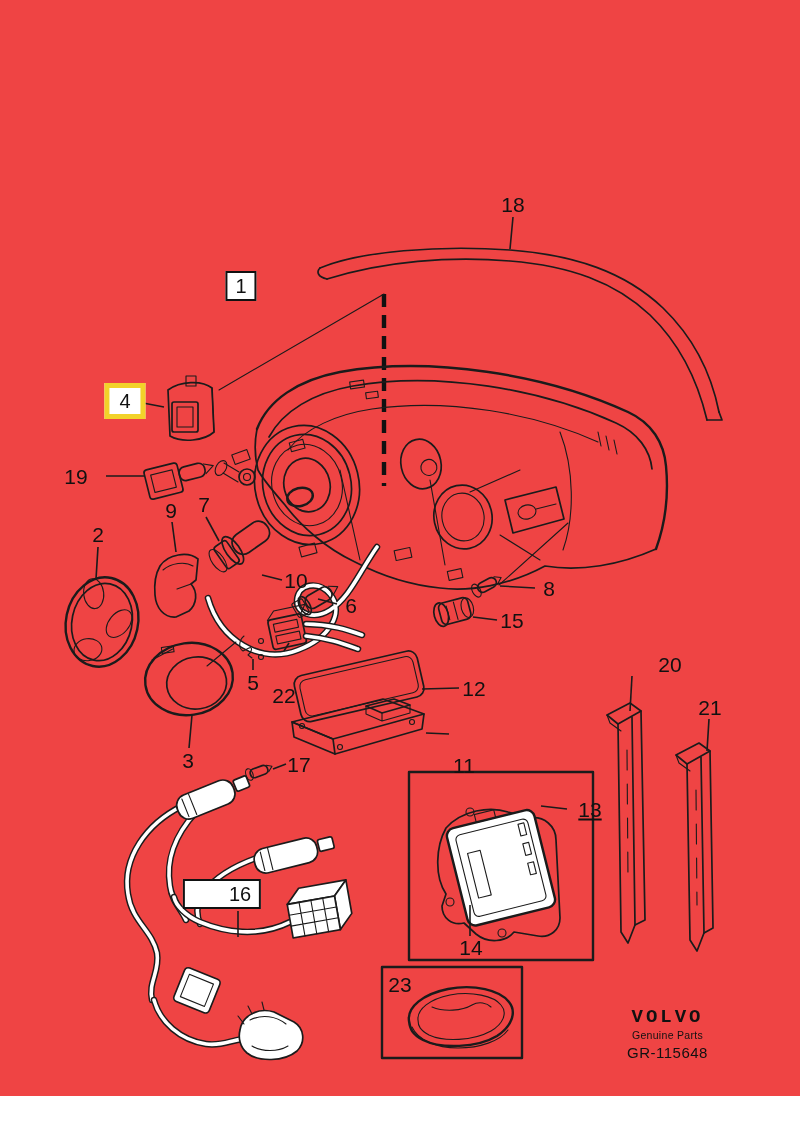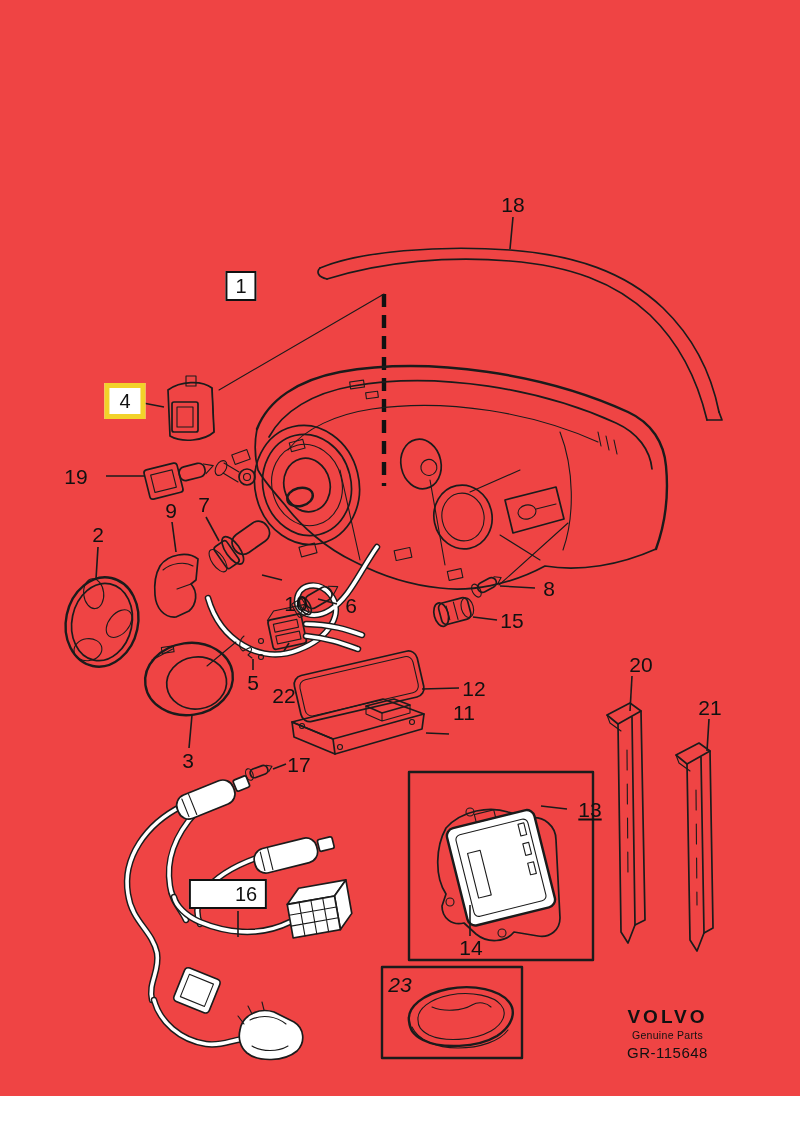--- a/index.html
+++ b/index.html
@@ -25,21 +25,21 @@
   }
   .part-label.boxed{
     border:2.5px solid #111;background:#fff;padding:3px 8px;font-size:20px;
   }
   .part-label.highlighted{
     border:5px solid #f2d22a;background:#fff;padding:3px 10px;font-size:20px;
   }
 
   
   .footer{position:absolute;left:600px;top:1006px;width:135px;text-align:center;color:#111;z-index:5;}
-  .brand{font-family:Liberation Sans, sans-serif;font-weight:bold;font-size:19px;letter-spacing:3px;}
+  .brand{font-family:Liberation Mono, monospace;font-weight:bold;font-size:19px;letter-spacing:3px;}
   .tagline{font-size:10.5px;margin-top:1px;letter-spacing:.3px;}
   .code{font-size:15px;margin-top:3px;letter-spacing:.5px;}
 </style>
 </head>
 <body>
 
 <div class="canvas">
 
   <svg width="800" height="1132" viewBox="0 0 800 1132">
 
@@ -322,36 +322,36 @@
   </svg>
 
   <div id="labels">
       <div class="part-label plain" style="left: 513px; top: 204px;">18</div>
       <div class="part-label boxed" style="left: 241px; top: 286px;">1</div>
       <div class="part-label highlighted" style="left: 125px; top: 401px; border-color: rgb(242, 210, 42);">4</div>
       <div class="part-label plain" style="left: 76px; top: 476px;">19</div>
       <div class="part-label plain" style="left: 171px; top: 510px;">9</div>
       <div class="part-label plain" style="left: 204px; top: 504px;">7</div>
       <div class="part-label plain" style="left: 98px; top: 534px;">2</div>
-      <div class="part-label plain" style="left: 296px; top: 580px; margin-top: 23px;">10</div>
+      <div class="part-label plain" style="left: 296px; top: 580px;">10</div>
       <div class="part-label plain" style="left: 351px; top: 605px;">6</div>
       <div class="part-label plain" style="left: 549px; top: 588px;">8</div>
       <div class="part-label plain" style="left: 512px; top: 620px;">15</div>
       <div class="part-label plain" style="left: 284px; top: 663px; margin-top: 32px;">22</div>
       <div class="part-label plain" style="left: 253px; top: 682px;">5</div>
       <div class="part-label plain" style="left: 474px; top: 688px;">12</div>
-      <div class="part-label plain" style="left: 641px; top: 664px;">20</div>
+      <div class="part-label plain" style="left: 670px; top: 664px;">20</div>
       <div class="part-label plain" style="left: 710px; top: 707px;">21</div>
-      <div class="part-label plain" style="left: 464px; top: 712px;">11</div>
+      <div class="part-label plain" style="left: 464px; top: 765px;">11</div>
       <div class="part-label plain" style="left: 188px; top: 760px;">3</div>
       <div class="part-label plain" style="left: 299px; top: 764px;">17</div>
       <div class="part-label plain" style="left: 590px; top: 809px; text-decoration: underline;">13</div>
       <div class="part-label plain" style="left: 471px; top: 947px;">14</div>
-      <div class="part-label boxed" style="left: 228px; top: 894px; padding-left: 44px;">16</div>
-      <div class="part-label plain" style="left: 400px; top: 984px; font-style: italic;">23</div>
+      <div class="part-label boxed" style="left: 222px; top: 894px; padding-left: 44px;">16</div>
+      <div class="part-label plain" style="left: 400px; top: 984px;">23</div>
     </div>
 
   <div class="footer">
     <div class="brand">VOLVO</div>
     <div class="tagline">Genuine Parts</div>
     <div class="code">GR-115648</div>
   </div>
 
 </div>
 

